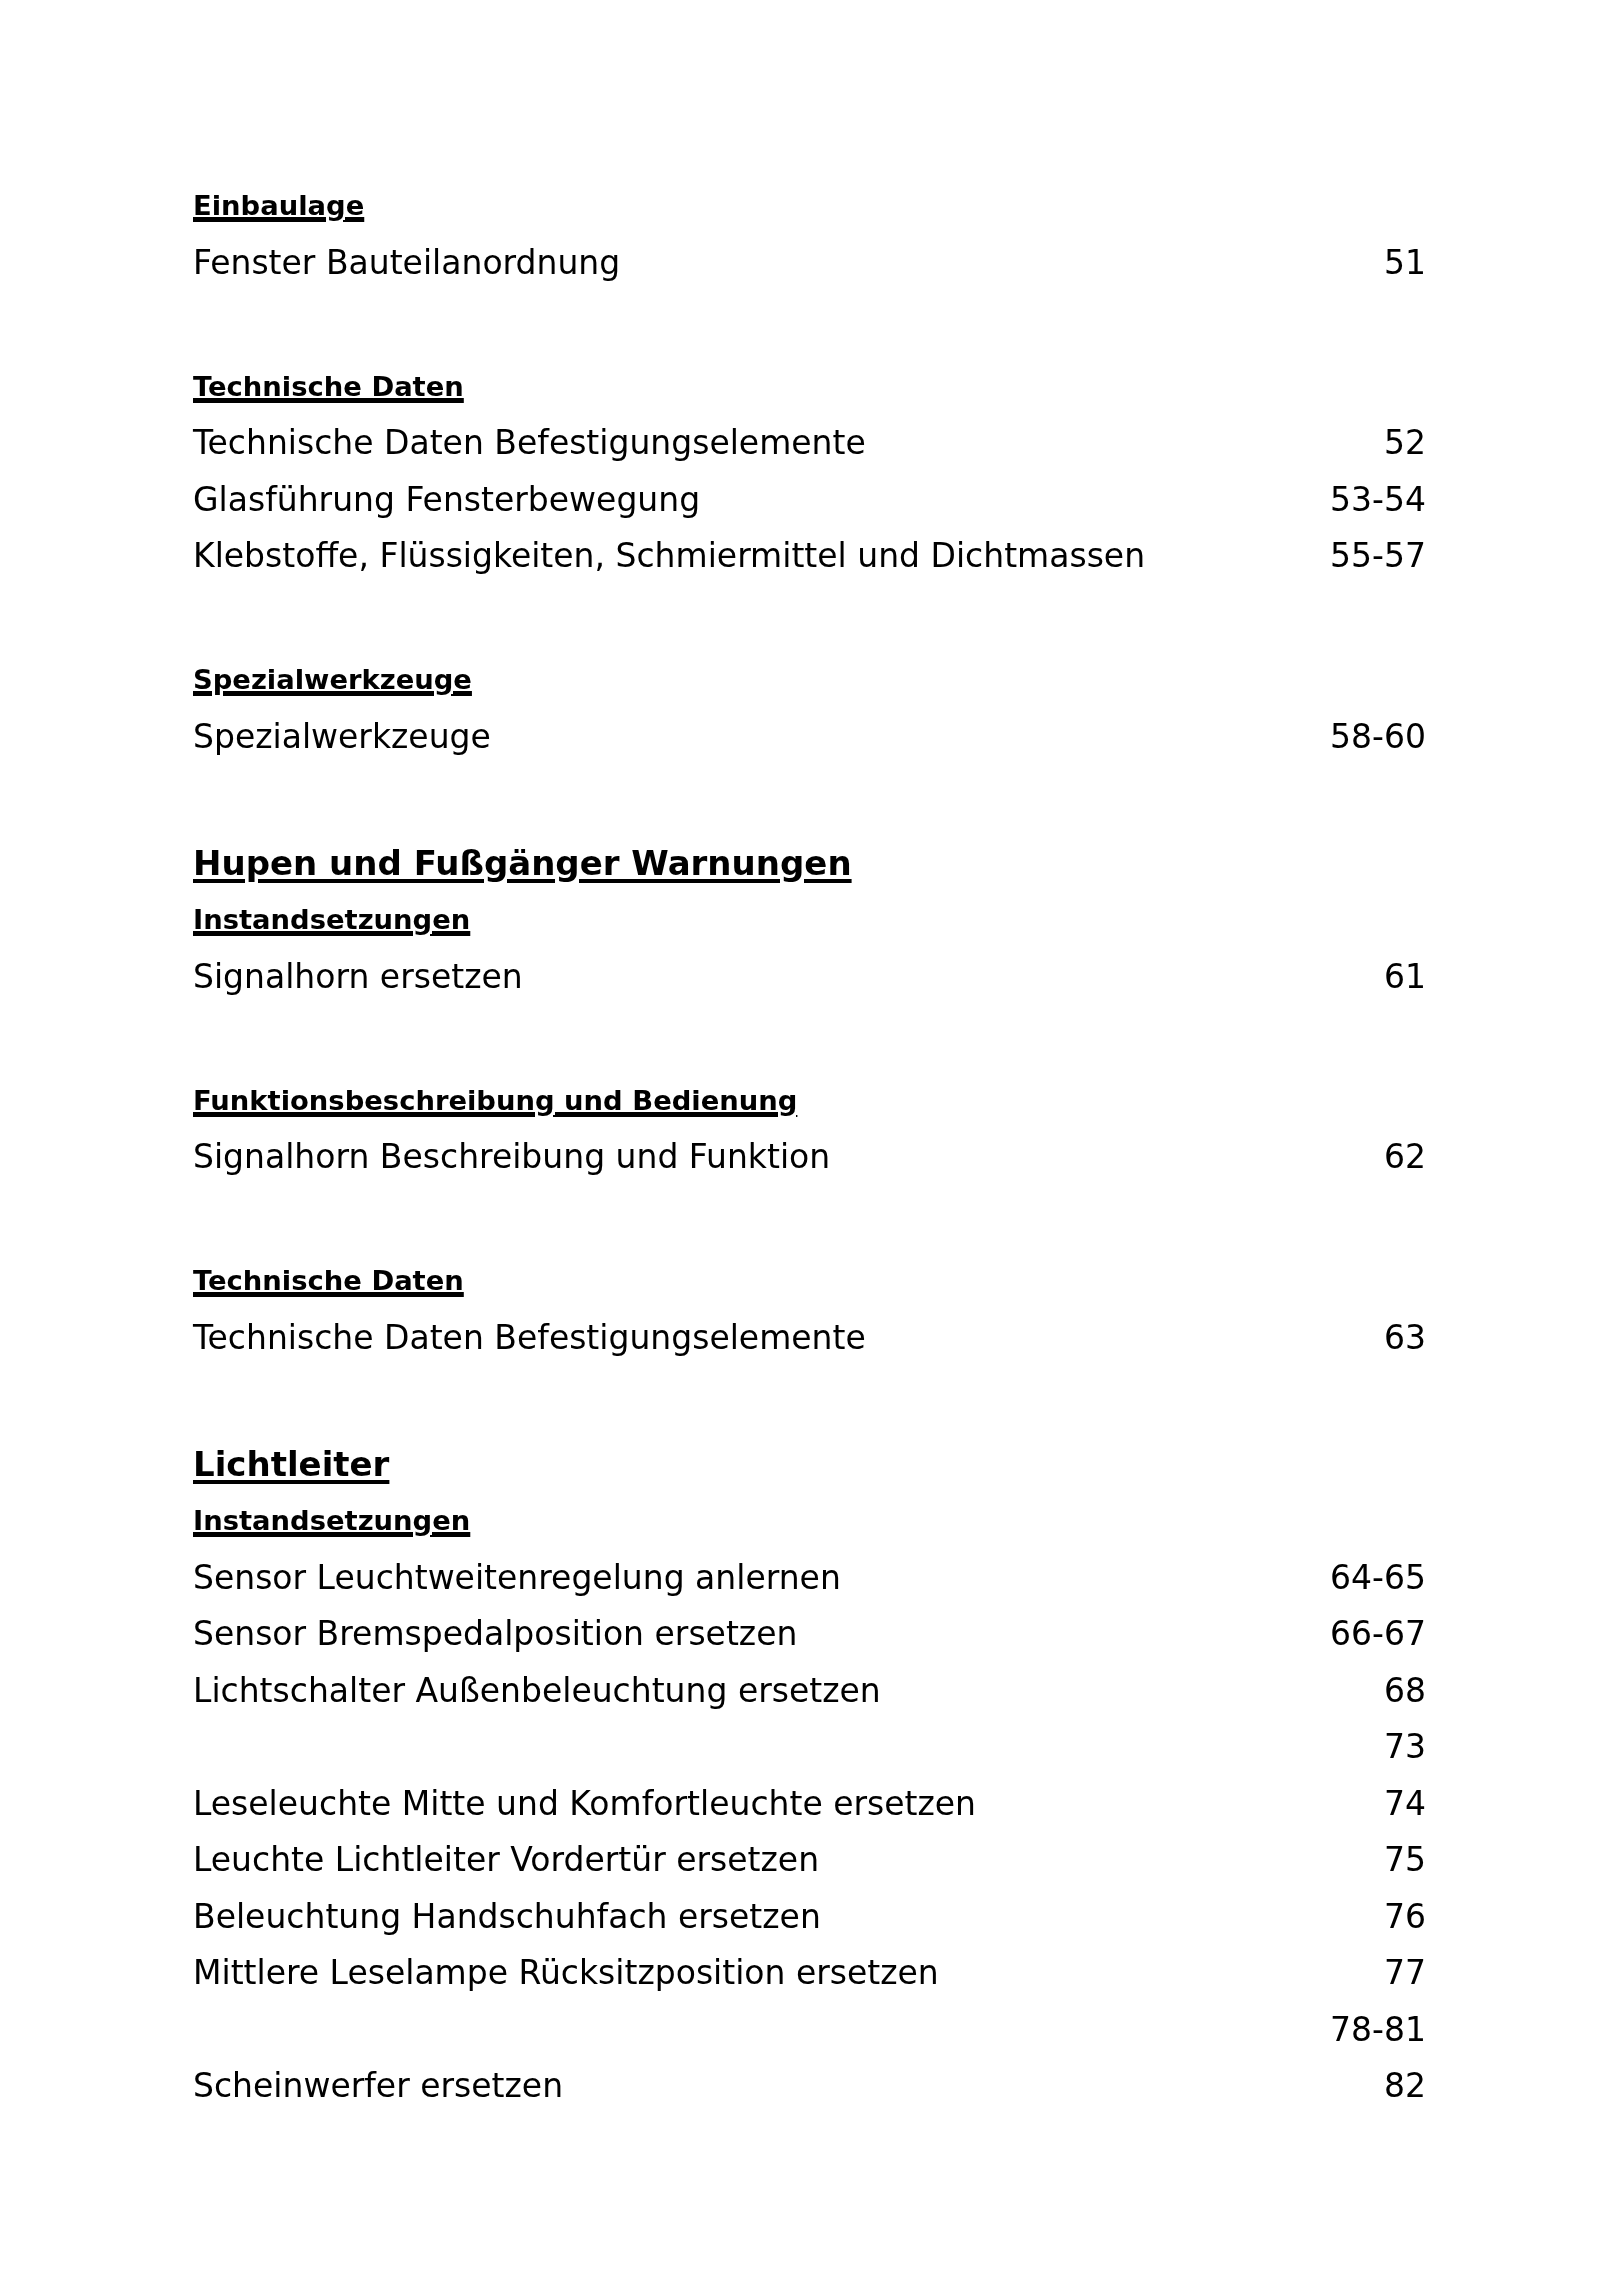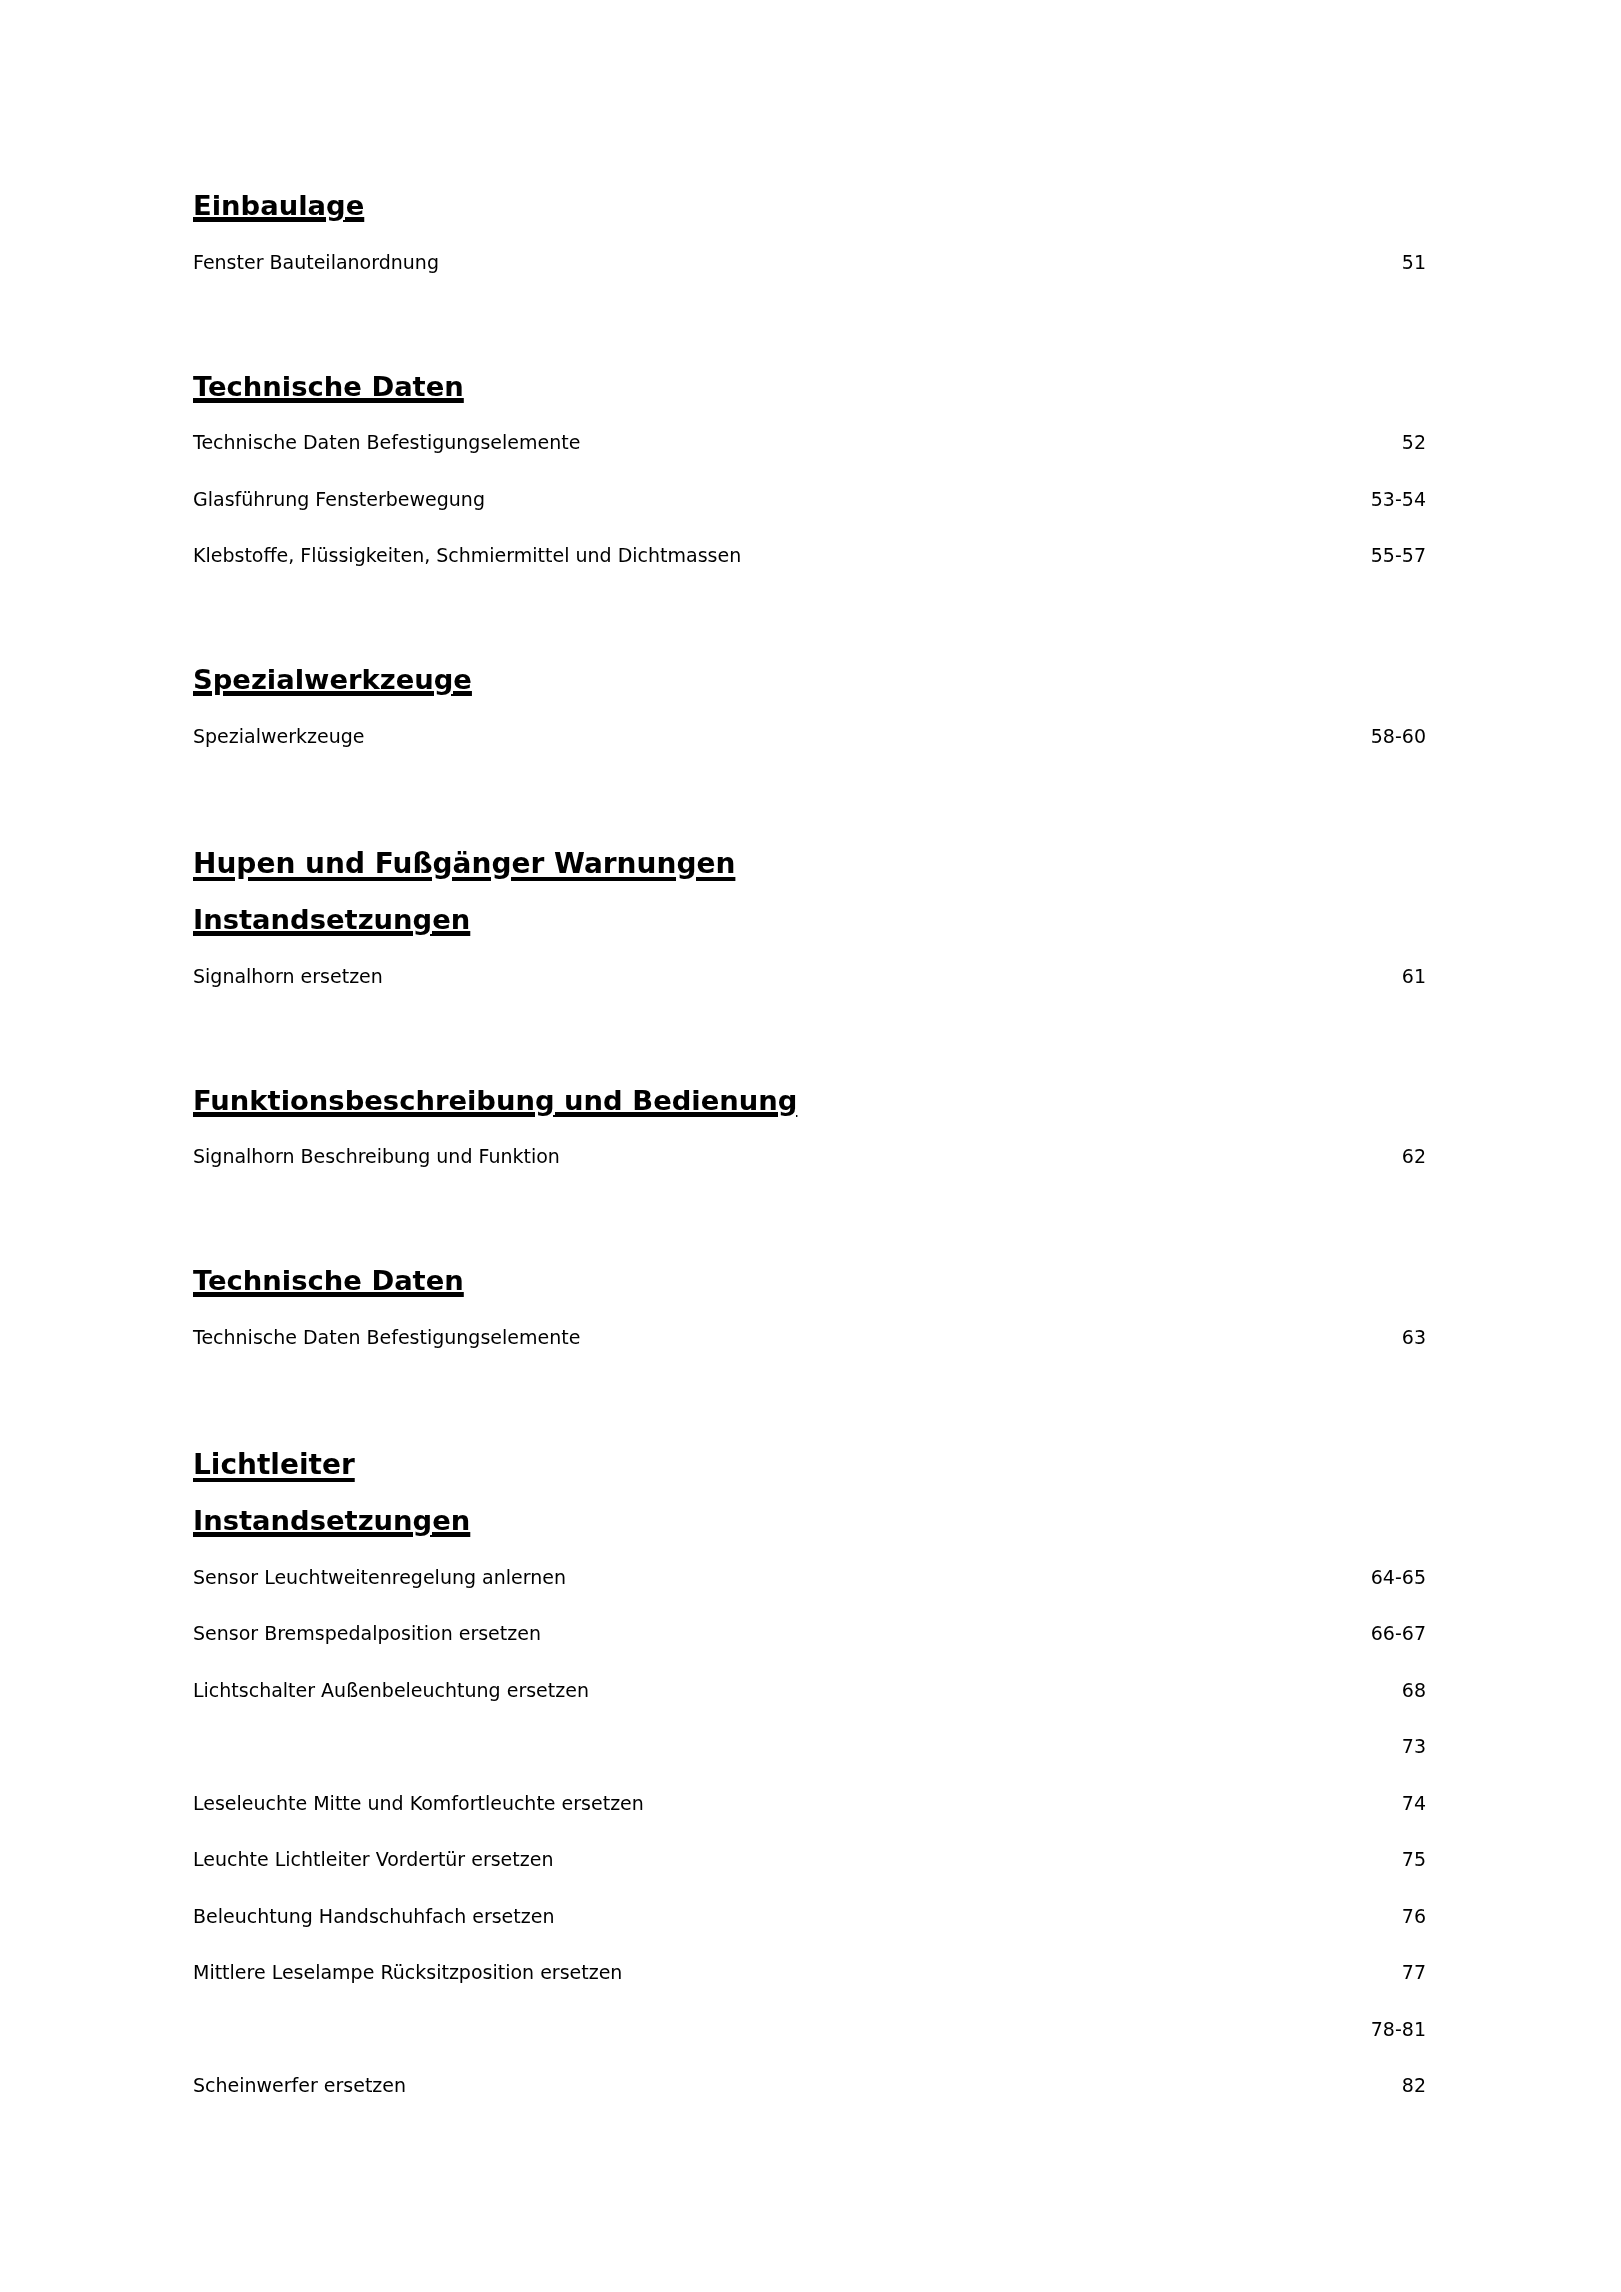--- a/index.html
+++ b/index.html
@@ -21,21 +21,21 @@
   .h2 {
     font-size: 27.4px;
     line-height: 31px;
     font-weight: bold;
     margin: 0 0 25.5px 0;
     white-space: nowrap;
     text-decoration: underline;
   }
   
   .h1 {
-    font-size: 28px;
+    font-size: 34px;
     line-height: 37px;
     font-weight: bold;
     margin: 0 0 22.5px 0;
     white-space: nowrap;
   }
   .h2 .ul {
     text-decoration: underline;
     text-decoration-thickness: 2.9px;
     text-underline-offset: 3.9px;
   }
@@ -45,21 +45,21 @@
     text-underline-offset: 3.9px;
   }
   
   .gap { margin-top: 93px; }
   
   .entry {
     display: flex;
     align-items: center;
     height: 31px;
     line-height: 31px;
-    font-size: 19px;
+    font-size: 33px;
     margin: 0 0 25.5px 0;
   }
   .entry .label { white-space: nowrap; }
   .entry .leader {
     flex: 1 1 auto;
     margin: 0 9.8px 0 6.9px;
     background-image: linear-gradient(to right, #000000 3.9px, transparent 3.9px);
     background-size: 11.3px 3.9px;
     background-repeat: repeat-x;
     background-position: left bottom 6.9px;

